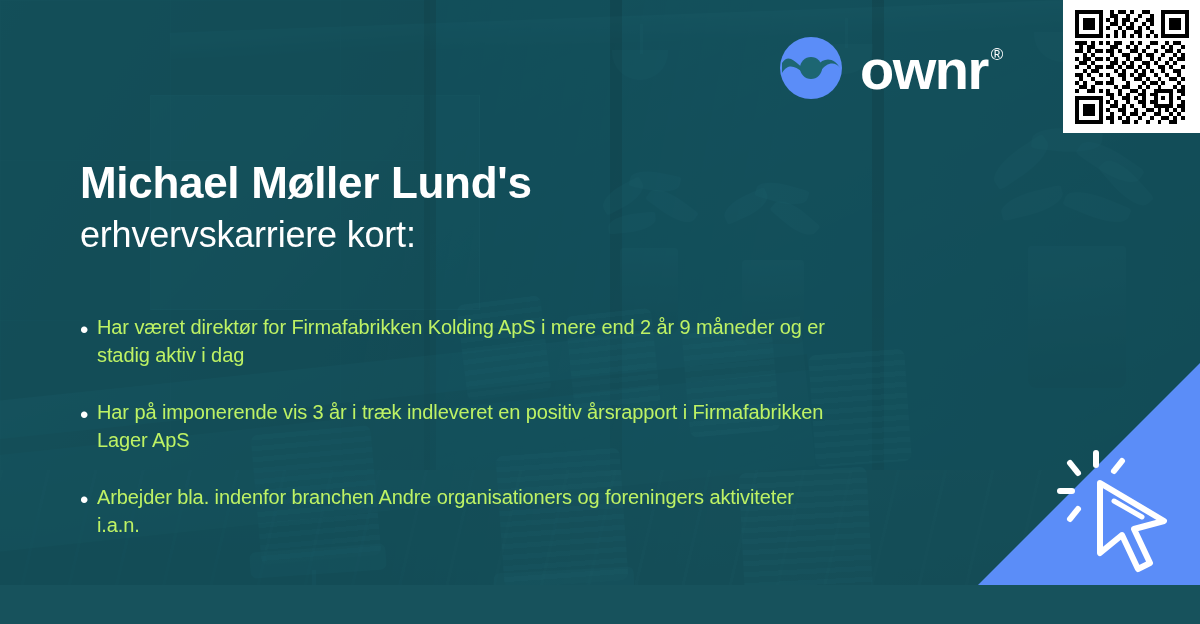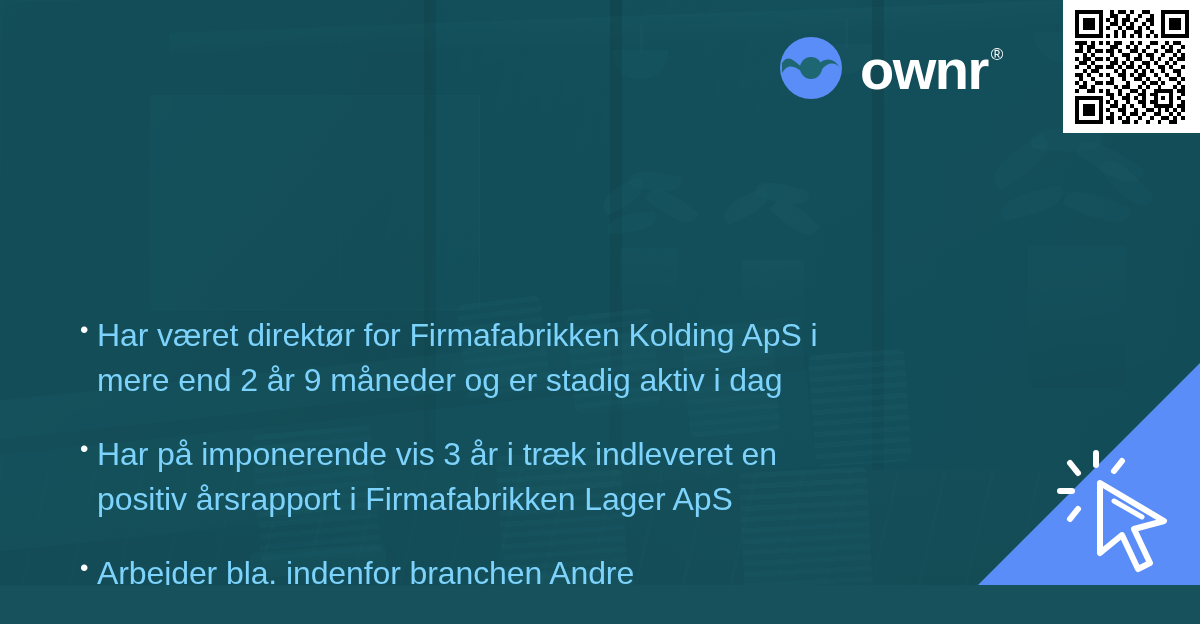--- a/index.html
+++ b/index.html
@@ -185,24 +185,24 @@
   .bullet:last-child { margin-bottom:0; }
   .dot {
     flex:0 0 auto;
     width:17px;
     font-size:24px;
     line-height:1.42;
     color:#ffffff;
     text-align:left;
   }
   .btext {
-    font-size:32px;
+    font-size:20px;
     line-height:1.42;
     letter-spacing:-0.1px;
-    color:#7dd3fc;
+    color:#bef264;
     max-width:740px;
   }
 </style>
 </head>
 <body>
 
 <div id="card">
 
   <div id="photo">
     <div class="wallgrid"></div>
@@ -535,20 +535,22 @@
           <rect x="12" y="28" width="2" height="1"></rect>
         <rect x="15" y="28" width="1" height="1"></rect>
           <rect x="18" y="28" width="1" height="1"></rect>
         <rect x="21" y="28" width="1" height="1"></rect>
           <rect x="24" y="28" width="2" height="1"></rect>
       </g>
     </svg>
   </div>
 
   <div id="title">
+    <div id="title-line1">Michael Møller Lund's</div>
+    <div id="title-line2">erhvervskarriere kort:</div>
   </div>
 
   <div id="bullets">
     <div class="bullet">
       <span class="dot">•</span>
       <span class="btext">Har været direktør for Firmafabrikken Kolding ApS i mere end 2 år 9 måneder og er stadig aktiv i dag</span>
     </div>
     <div class="bullet">
       <span class="dot">•</span>
       <span class="btext">Har på imponerende vis 3 år i træk indleveret en positiv årsrapport i Firmafabrikken Lager ApS</span>

